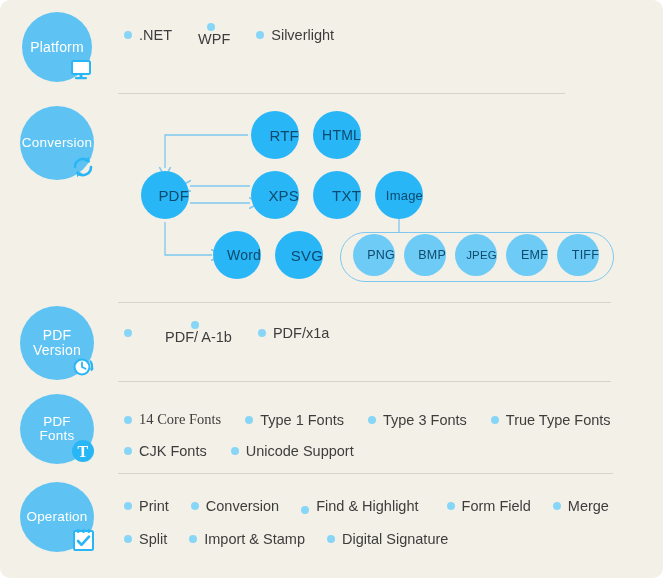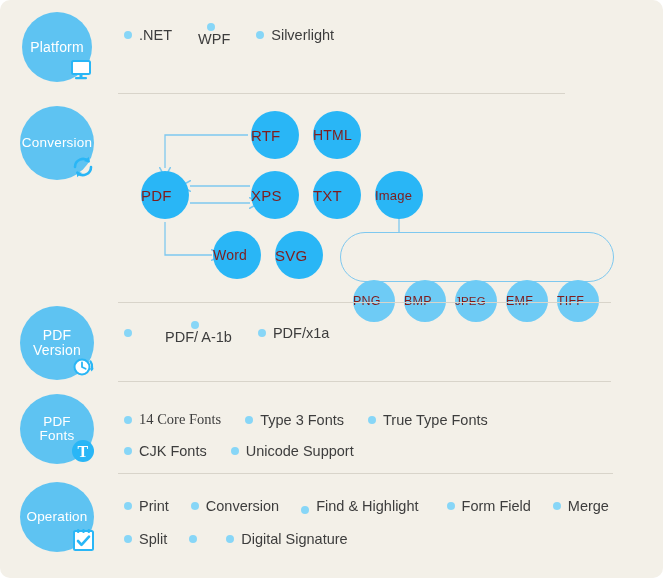--- a/index.html
+++ b/index.html
@@ -83,32 +83,31 @@
     position: absolute;
     height: 1px;
     background: #d8d4ca;
   }
 
   
   .node {
     position: absolute;
     border-radius: 50%;
     background: #29b6f6;
-    color: #7f1d1d;
+    color: #0c4a6e;
     display: flex;
     align-items: center;
-    justify-content: flex-start;
+    justify-content: flex-end;
     font-size: 15px;
     letter-spacing: .2px;
     white-space: nowrap;
   }
   .node.small {
     background: #6ecbf5;
     font-size: 12.5px;
-    margin-top: 46px;
   }
   .imggroup {
     position: absolute;
     border: 1px solid #7ec8ef;
     border-radius: 30px;
     background: transparent;
   }
   #arrows {
     position: absolute;
     left: 0;
@@ -262,20 +261,24 @@
       </svg>
     </div>
 
     <div class="feat-row" style="left:124px; top:411px;">
       <div class="feat" style="margin-right:24px;font-family:Liberation Serif, serif;">
         <span class="dot"></span>
         <span class="feat-label">14 Core Fonts</span>
       </div>
       <div class="feat" style="margin-right:24px;">
         <span class="dot"></span>
+        <span class="feat-label">Type 1 Fonts</span>
+      </div>
+      <div class="feat" style="margin-right:24px;">
+        <span class="dot"></span>
         <span class="feat-label">Type 3 Fonts</span>
       </div>
       <div class="feat">
         <span class="dot"></span>
         <span class="feat-label">True Type Fonts</span>
       </div>
     </div>
 
     <div class="feat-row" style="left:124px; top:443px;">
       <div class="feat" style="margin-right:24px;">
@@ -326,20 +329,21 @@
       </div>
     </div>
 
     <div class="feat-row" style="left:124px; top:531px;">
       <div class="feat" style="margin-right:22px;justify-content:space-between;">
         <span class="dot"></span>
         <span class="feat-label">Split</span>
       </div>
       <div class="feat" style="margin-right:22px;">
         <span class="dot"></span>
+        <span class="feat-label">Import &amp; Stamp</span>
       </div>
       <div class="feat">
         <span class="dot"></span>
         <span class="feat-label">Digital Signature</span>
       </div>
     </div>
   </div>
 
 </div>
 

